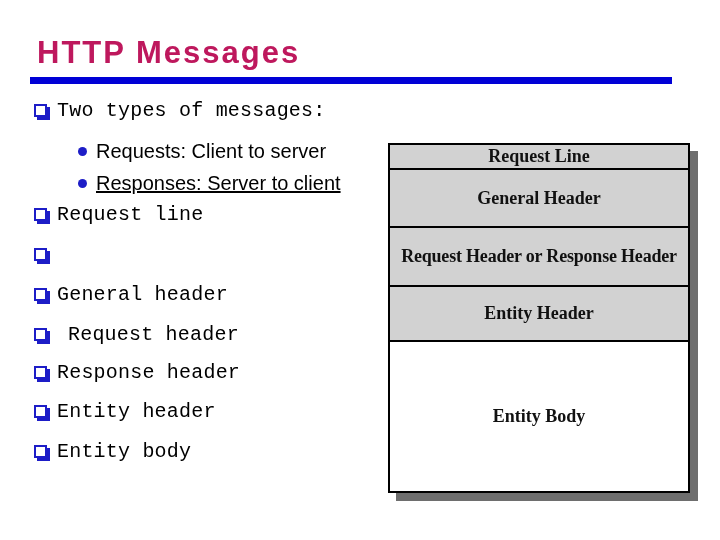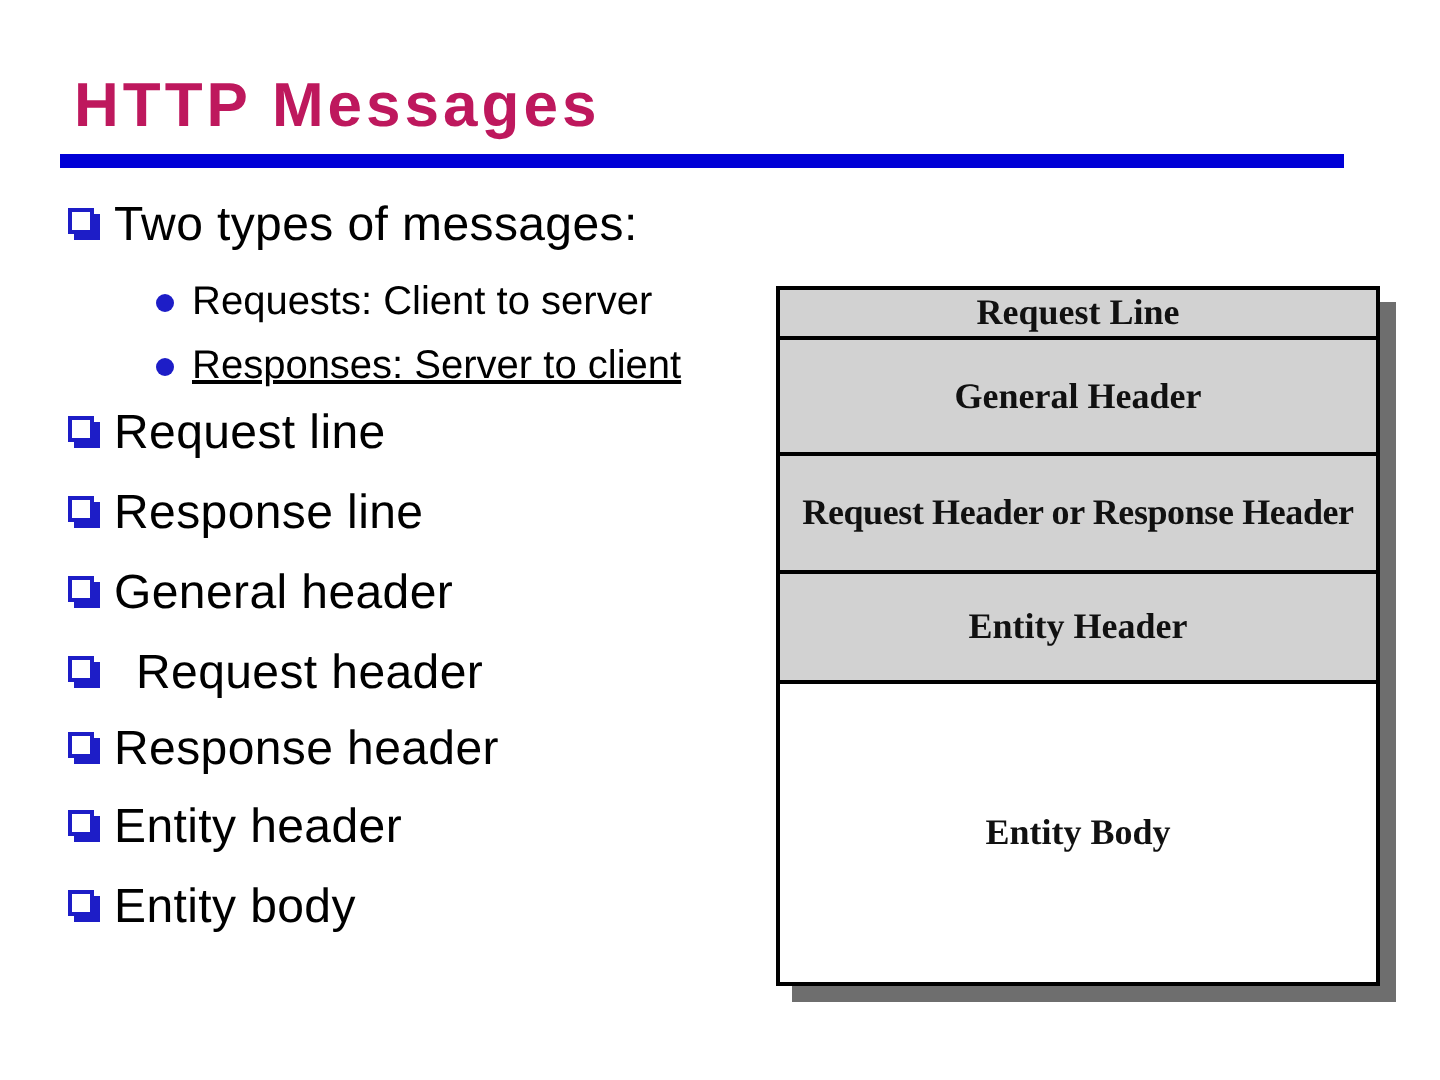--- a/index.html
+++ b/index.html
@@ -13,21 +13,21 @@
   }
   .title-rule {
     position: absolute; left: 30px; top: 77px;
     width: 642px; height: 7px; background: #0000d6;
   }
 
   .bullet-row {
     position: absolute; left: 30px;
     display: flex; align-items: flex-start; white-space: nowrap;
   }
-  .bullet-row.level1 { font-size: 24px; letter-spacing: 0.2px; }
+  .bullet-row.level1 { font-size: 20px; letter-spacing: 0.2px; font-family: Liberation Mono, monospace; }
   .bullet-row.level2 { left: 76px; font-size: 20px; }
 
   .sq-bullet {
     flex: 0 0 auto;
     width: 13px; height: 13px; margin: 5px 10px 0 4px;
     border: 2px solid #1d1dc7; background: #ffffff;
     box-shadow: 3px 3px 0 #1d1dc7;
   }
   .dot-bullet {
     flex: 0 0 auto;
@@ -85,21 +85,20 @@
   <span class="dot-bullet"></span>
   <span>Responses: Server to client</span>
 </div>
 
 <div class="bullet-row level1 row-item-0">
   <span class="sq-bullet"></span>
   <span>Request line</span>
 </div>
 <div class="bullet-row level1 row-item-1">
   <span class="sq-bullet"></span>
-  <span>Response line</span>
 </div>
 <div class="bullet-row level1 row-item-2">
   <span class="sq-bullet"></span>
   <span>General header</span>
 </div>
 <div class="bullet-row level1 row-item-3">
   <span class="sq-bullet"></span>
   <span>Request header</span>
 </div>
 <div class="bullet-row level1 row-item-4">

